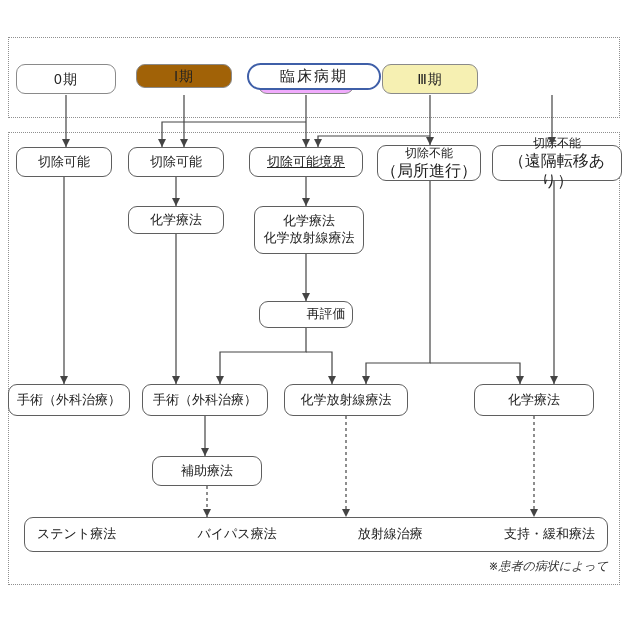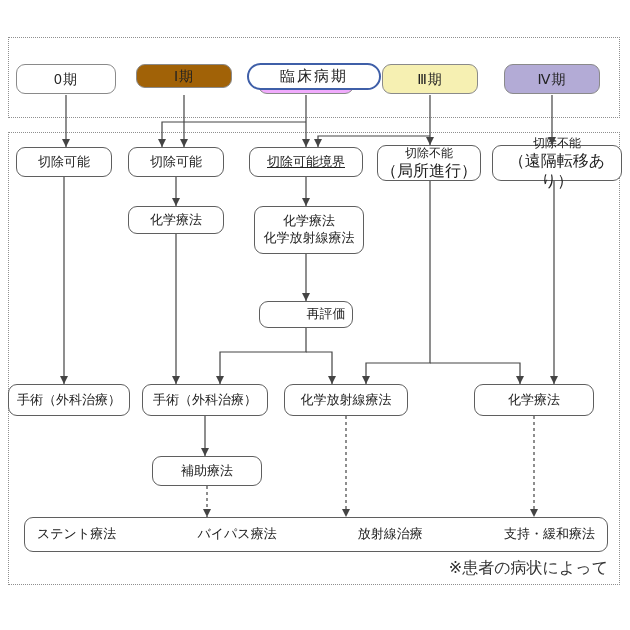--- a/index.html
+++ b/index.html
@@ -20,21 +20,21 @@
   .two-line { font-size:12px; line-height:1.25; }
   .two-line .l2 { font-size:16px; }
   .supportive { flex-direction:row; justify-content:space-between; padding:0 12px;gap:13px; }
   .supportive .opt { white-space:nowrap; }
   .sup-mark { font-size:9px; position:relative; top:-6px; margin-left:1px; }
   .pill {
     position:absolute; background:#fff; border:2px solid #3f5fa8; border-radius:16px;
     display:flex; align-items:center; justify-content:center;
     font-size:15px; letter-spacing:2px; z-index:4; box-sizing:border-box;
   }
-  .footnote { position:absolute; font-size:16px; color:#333; z-index:2; }
+  .footnote { position:absolute; font-size:12px; color:#333; z-index:2;font-style:italic; }
 </style>
 </head>
 <body>
 
 <div class="canvas">
 
   <div class="dotted" style="left:8px; top:37px; width:612px; height:81px;"></div>
   <div class="dotted" style="left:8px; top:132px; width:612px; height:453px;"></div>
 
   <svg class="arrows" width="630" height="630" viewBox="0 0 630 630">
@@ -63,21 +63,20 @@
     <path class="ln" marker-end="url(#arw)" d="M205,416 V456"></path>
     <path class="ln dash" marker-end="url(#arw)" d="M207,486 V517"></path>
     <path class="ln dash" marker-end="url(#arw)" d="M346,416 V517"></path>
     <path class="ln dash" marker-end="url(#arw)" d="M534,416 V517"></path>
   </svg>
 
   <div class="node stage" style="left: 16px; top: 64px; width: 100px; height: 30px; background-color: rgb(255, 255, 255);">0期</div>
   <div class="node stage" style="left: 136px; top: 64px; width: 96px; height: 24px; background-color: #a16207;">Ⅰ期</div>
   <div class="node stage" style="left: 258px; top: 64px; width: 96px; height: 30px; background-color: #f0abfc;">Ⅱ期</div>
   <div class="node stage" style="left: 382px; top: 64px; width: 96px; height: 30px; background-color: rgb(246, 240, 178);">Ⅲ期</div>
-  <div class="node stage" style="left: 504px; top: 64px; width: 96px; height: 30px; background-color: rgb(179, 171, 214);">Ⅳ期</div>
 
   <div class="node" style="left:16px; top:147px; width:96px; height:30px;">切除可能</div>
   <div class="node" style="left:128px; top:147px; width:96px; height:30px;">切除可能</div>
   <div class="node" style="left:249px; top:147px; width:114px; height:30px;text-decoration:underline;">切除可能境界</div>
   <div class="node two-line" style="left:377px; top:145px; width:104px; height:36px;">
     <span class="l1">切除不能</span>
     <span class="l2">（局所進行）</span>
   </div>
   <div class="node two-line" style="left:492px; top:145px; width:130px; height:36px;">
     <span class="l1">切除不能</span>

